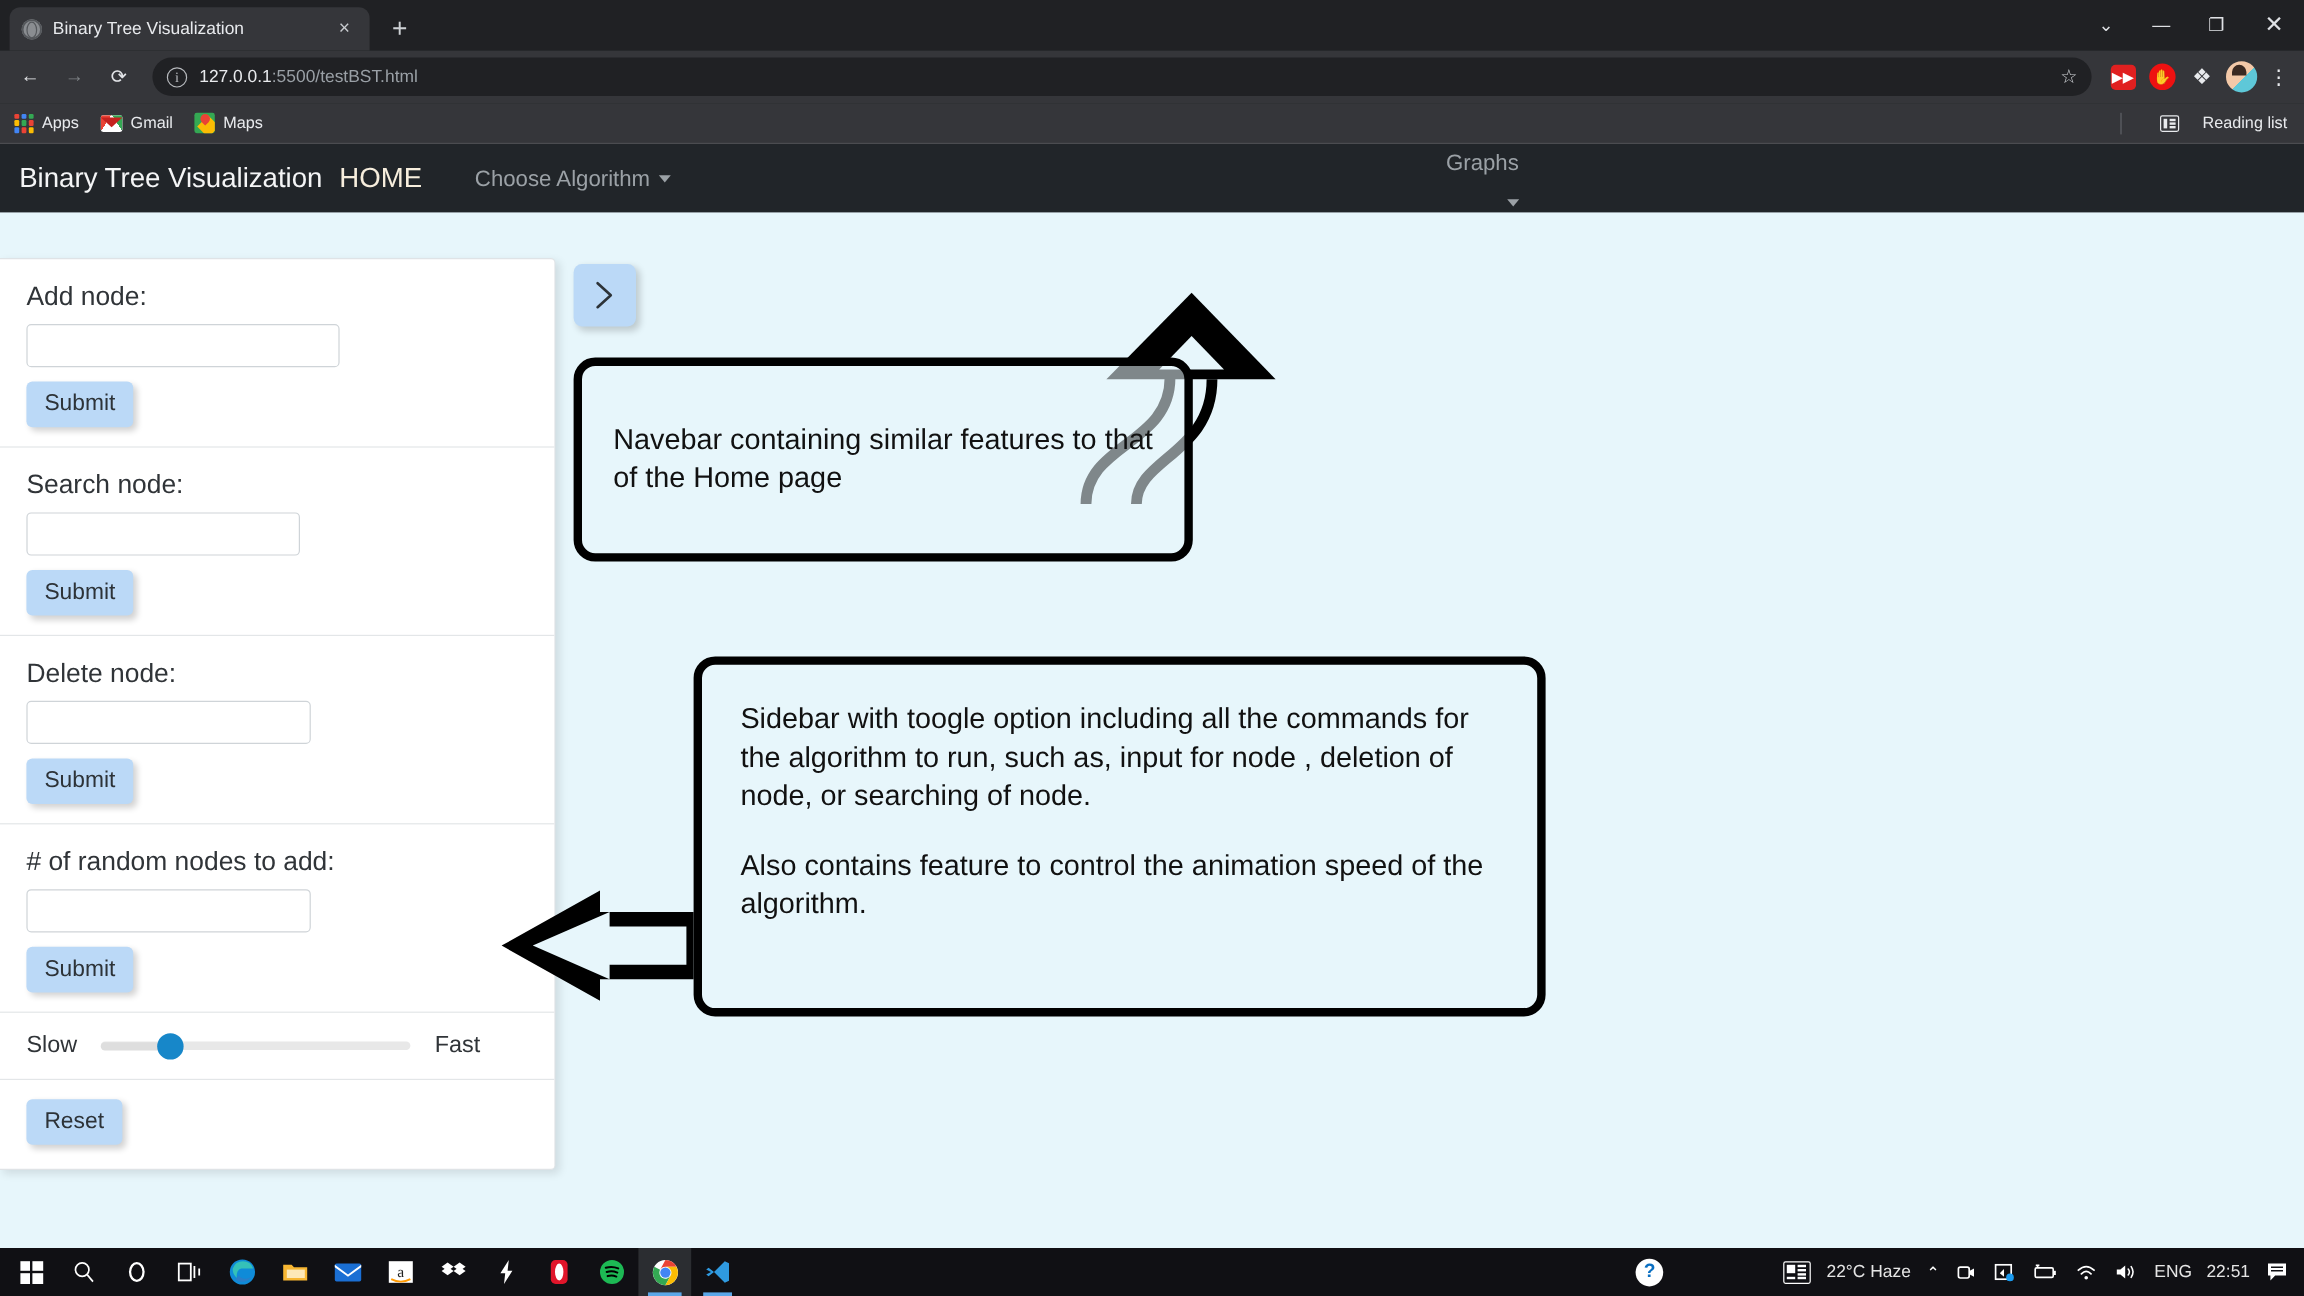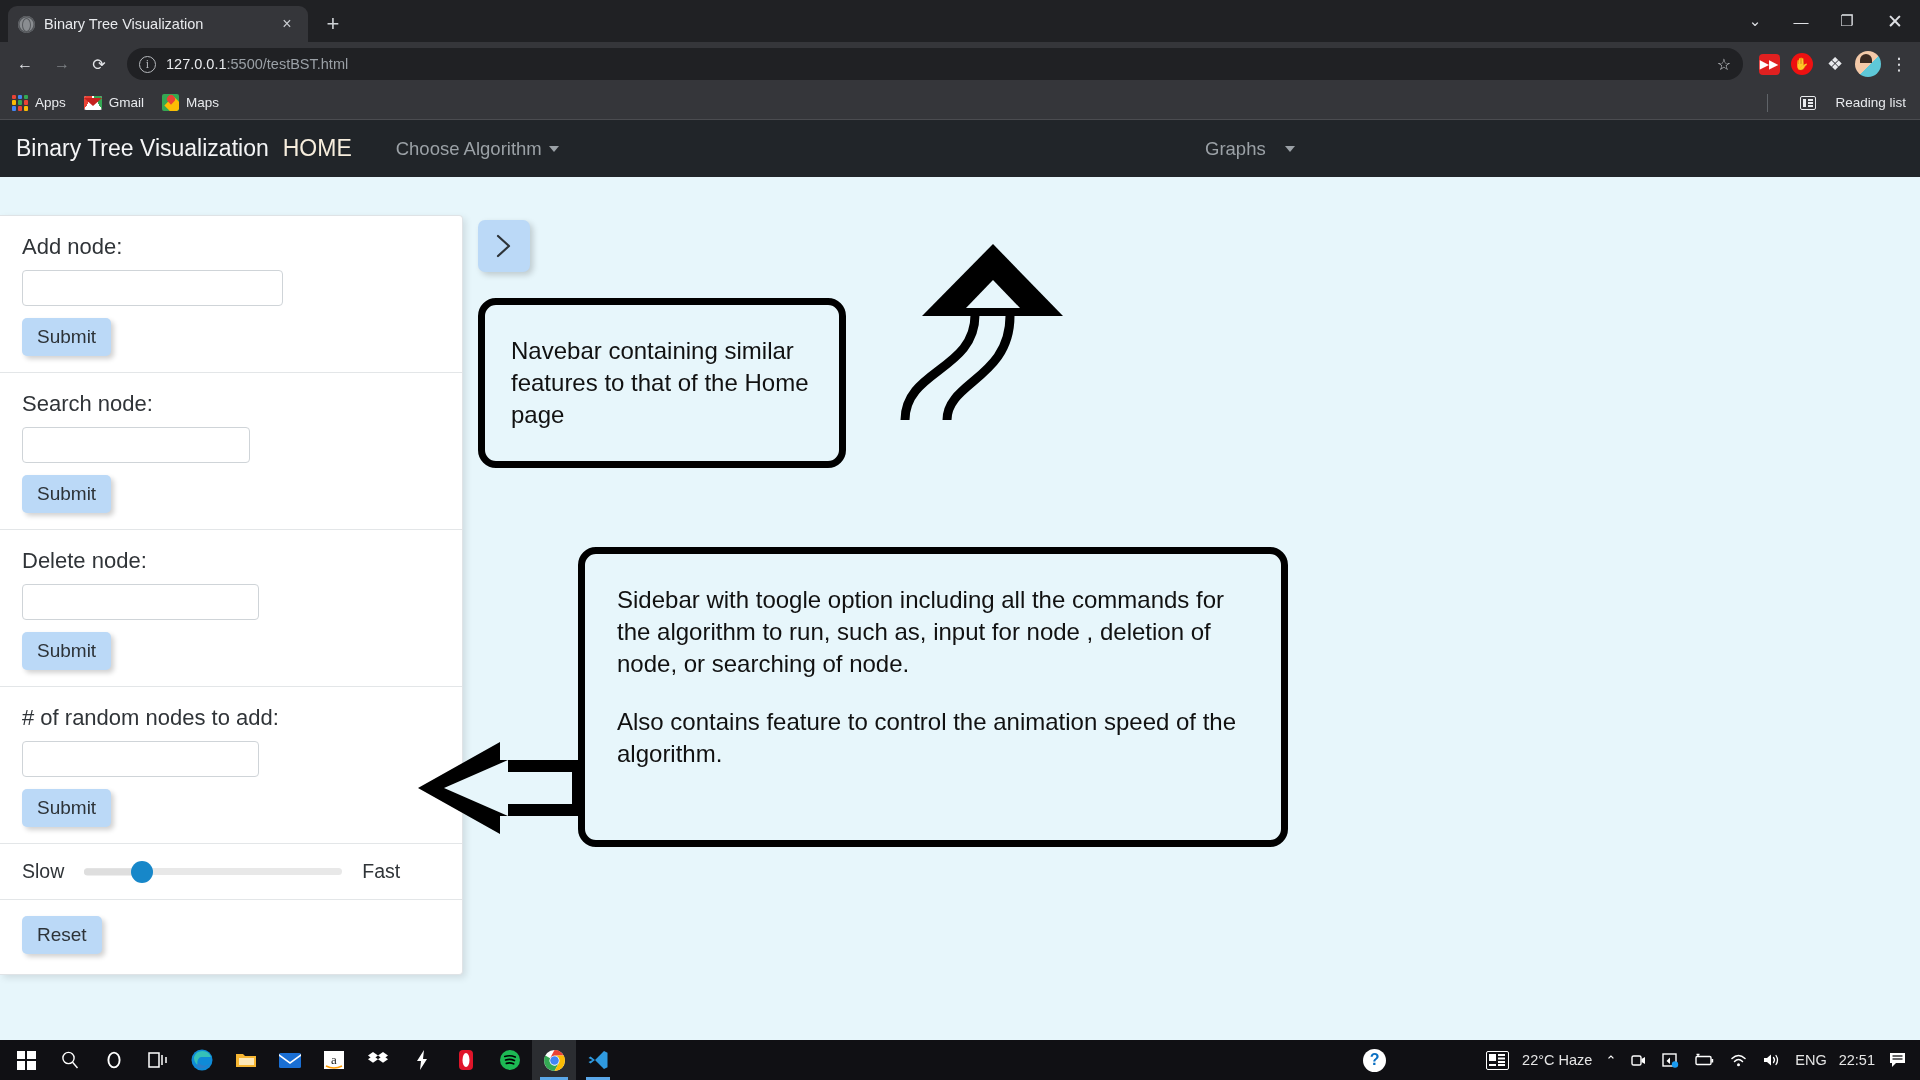--- a/index.html
+++ b/index.html
@@ -70,21 +70,21 @@
      box-shadow: 0 3px 0 #e8eaed, 0 6px 0 #e8eaed; }
 
   
   .viewport { position: absolute; left: 0; top: 120px; width: 1920px; height: 920px; background: #e7f6fb; overflow: hidden; }
 
   .appnav { height: 57px; background: #212529; display: flex; align-items: center; padding: 0 16px; }
   .brand { color: #f4f5f6; font-size: 23px; margin-right: 14px; }
   .nav-home { color: #f7eedd; font-size: 23px; margin-right: 44px; }
   .nav-link { color: #9ba1a6; font-size: 18.5px; display: flex; align-items: center; gap: 7px; }
   .caret { width: 0; height: 0; border-left: 5.5px solid transparent; border-right: 5.5px solid transparent; border-top: 6px solid currentColor; display: inline-block; }
-  .nav-graphs { position: absolute; left: 1205px; color: #9ba1a6; font-size: 18.5px; display: flex; align-items: center; gap: 19px; }
+  .nav-graphs { position: absolute; left: 1205px; color: #9ba1a6; font-size: 18.5px; display: flex; align-items: flex-end; gap: 19px; flex-direction: column; }
 
   
   .sidebar {
     position: absolute; left: 0; top: 95px; width: 463px; background: #fff;
     border: 1px solid #dfe3e6; border-left: none; border-radius: 0 4px 4px 0;
     box-shadow: 3px 3px 7px rgba(0,0,0,0.10);
   }
   .sb-sec { padding: 18px 22px 16px 22px; border-bottom: 1px solid #e3e6e8; }
   .sb-sec:last-child { border-bottom: none; }
   .sb-label { font-size: 22px; color: #303438; margin-bottom: 10px; font-family: "Liberation Sans", sans-serif; }
@@ -111,21 +111,21 @@
     display: flex; align-items: center; justify-content: center;
   }
   .toggle-btn svg { display: block; }
 
   
   .annot {
     position: absolute; border: 7px solid #000; border-radius: 18px;
     background: rgba(231,246,251,0.55); padding: 22px 26px;
     font-family: "Liberation Sans", sans-serif; color: #111; font-size: 24px; line-height: 1.33;
   }
-  #annot-navbar { left: 478px; top: 178px; width: 368px; height: 170px; display: flex; align-items: center; }
+  #annot-navbar { left: 478px; top: 178px; width: 516px; height: 170px; display: flex; align-items: center; }
   #annot-sidebar { left: 578px; top: 427px; width: 710px; height: 300px; padding: 30px 32px; }
   #annot-sidebar p { margin: 0; }
   #annot-sidebar p + p { margin-top: 26px; }
 
   svg.overlay { position: absolute; left: 0; top: 0; width: 1920px; height: 920px; pointer-events: none; }
 
   
   .taskbar { position: absolute; left: 0; top: 1040px; width: 1920px; height: 40px; background: #101014; display: flex; align-items: center; }
   .tb-left { display: flex; align-items: center; gap: 0; padding-left: 4px; }
   .tb-item { width: 44px; height: 40px; display: flex; align-items: center; justify-content: center; position: relative; }

